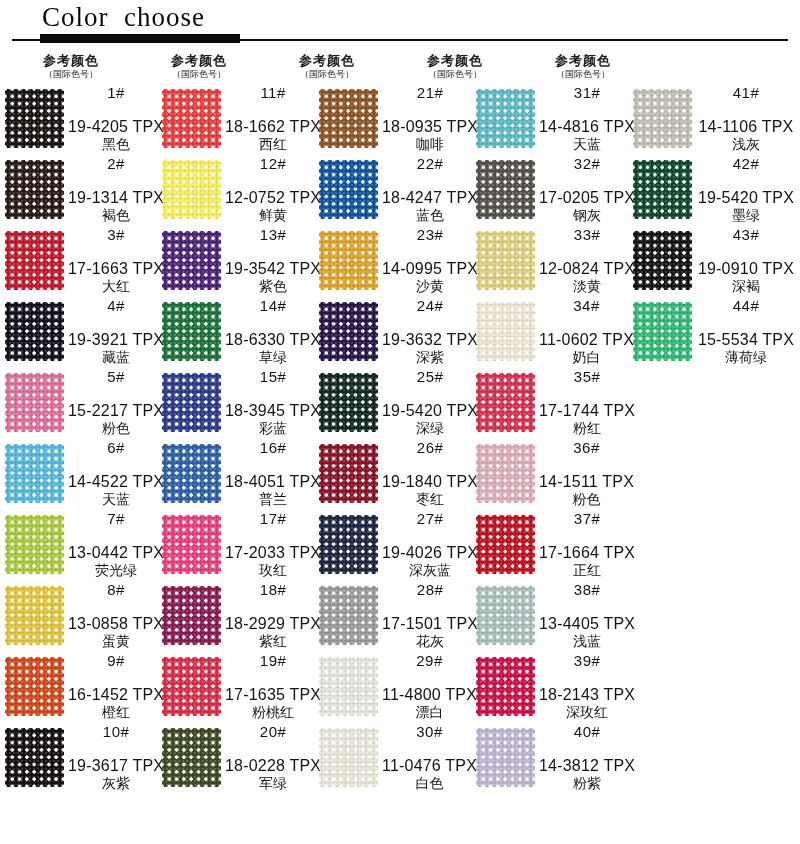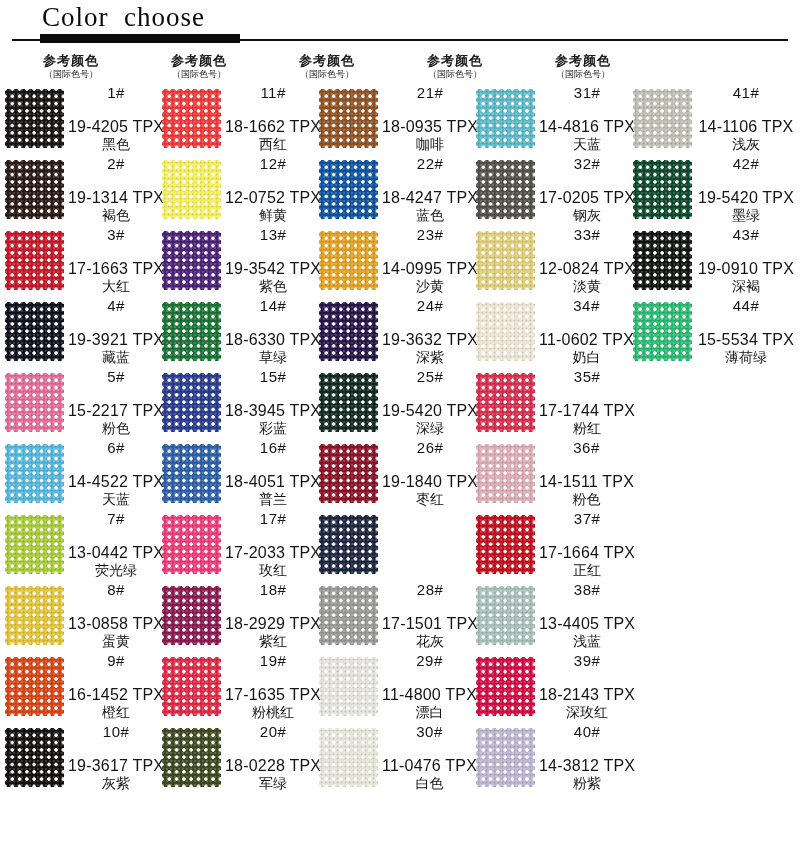--- a/index.html
+++ b/index.html
@@ -452,20 +452,25 @@
         <div class="info">
           <div class="num">26#</div>
           <div class="code">19-1840  TPX</div>
           <div class="name">枣红</div>
         </div>
       </div>
       <div class="cell">
         <div class="swatch-wrap">
           <div class="swatch" style="background: rgb(29, 39, 64);"></div>
         </div>
+        <div class="info">
+          <div class="num">27#</div>
+          <div class="code">19-4026  TPX</div>
+          <div class="name">深灰蓝</div>
+        </div>
       </div>
       <div class="cell">
         <div class="swatch-wrap">
           <div class="swatch" style="background: rgb(154, 154, 152);"></div>
         </div>
         <div class="info">
           <div class="num">28#</div>
           <div class="code">17-1501  TPX</div>
           <div class="name">花灰</div>
         </div>

